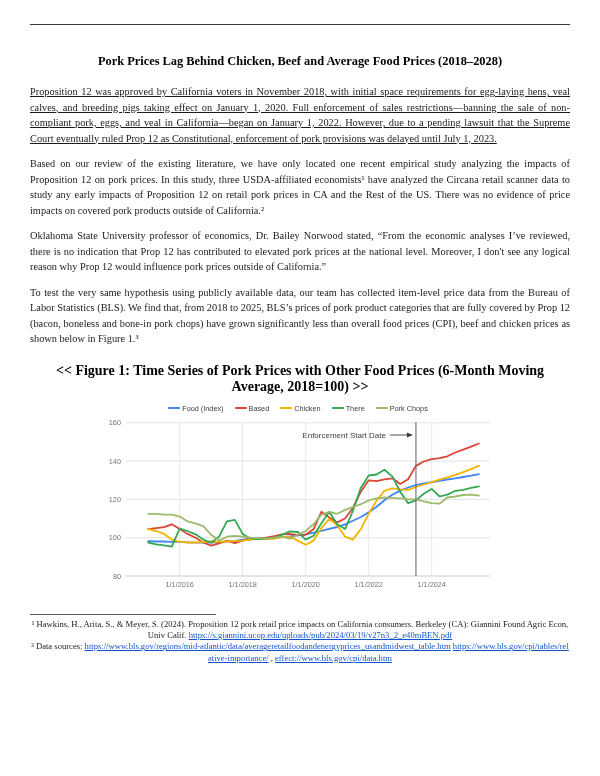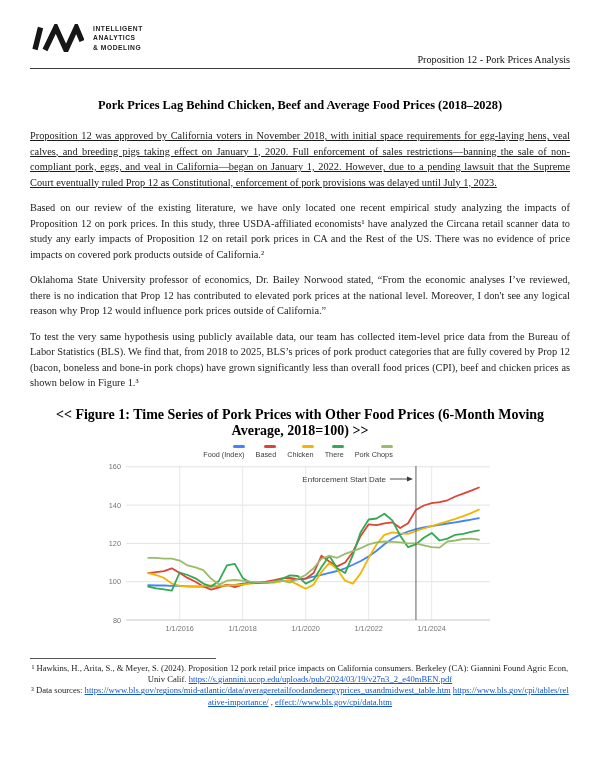--- a/index.html
+++ b/index.html
@@ -15,48 +15,34 @@
   .header-rule{border:none;border-top:1.2px solid #3a3a3a;margin:0;}
   
   .title{margin-top:29px;text-align:center;font-weight:bold;font-size:12.4px;color:#000;}
   .para{margin:10px 0 0 0;text-align:justify;font-size:10.35px;line-height:15.5px;}
   .para.first{margin-top:15px;text-decoration:underline;}
   .fig-caption{margin-top:16px;text-align:center;font-weight:bold;font-size:14px;color:#000;}
   
   .figure{width:410px;margin:8px 0 0 63px;}
   .legend{display:flex;justify-content:center;align-items:center;gap:11px;height:11px;
           font-family:"Liberation Sans",sans-serif;font-size:7.3px;color:#3c3c3c;}
-  .legend-item{display:flex;align-items:flex-end;gap:2px;flex-direction:column;}
+  .legend-item{display:flex;align-items:center;gap:2px;}
   .legend-marker{display:inline-block;width:12px;height:2.6px;border-radius:2px;}
   
   .fn-rule{width:186px;border:none;border-top:1px solid #555;margin:12px 0 0 0;}
   .footnotes{margin-top:4px;font-size:8.6px;line-height:11.4px;text-align:center;}
   .footnotes p{margin:0;}
   .footnotes a{color:#1155cc;text-decoration:underline;word-break:break-all;cursor:pointer;}
   svg text{font-family:"Liberation Sans",sans-serif;}
 </style>
 </head>
 <body>
 
 <div class="page">
 
-  <div class="header">
-    <div class="logo">
-      <svg width="54" height="28" viewBox="0 0 54 28">
-        <line x1="5" y1="25.5" x2="10.5" y2="3.5" stroke="#161616" stroke-width="5.4"></line>
-        <polyline points="15,26 25.8,3.5 36,26 46.3,3.5 52,17" fill="none" stroke="#161616" stroke-width="5.4" stroke-linejoin="miter"></polyline>
-      </svg>
-      <div class="logo-text">
-        <div>INTELLIGENT</div>
-        <div>ANALYTICS</div>
-        <div>&amp; MODELING</div>
-      </div>
-    </div>
-    <div class="doc-ref">Proposition 12 - Pork Prices Analysis</div>
-  </div>
   <hr class="header-rule">
 
   <div class="title">Pork Prices Lag Behind Chicken, Beef and Average Food Prices (2018–2028)</div>
 
   <p class="para first">Proposition 12 was approved by California voters in November 2018, with initial space requirements for egg-laying hens, veal calves, and breeding pigs taking effect on January 1, 2020. Full enforcement of sales restrictions—banning the sale of non-compliant pork, eggs, and veal in California—began on January 1, 2022. However, due to a pending lawsuit that the Supreme Court eventually ruled Prop 12 as Constitutional, enforcement of pork provisions was delayed until July 1, 2023.</p>
   <p class="para">Based on our review of the existing literature, we have only located one recent empirical study analyzing the impacts of Proposition 12 on pork prices. In this study, three USDA-affiliated economists¹ have analyzed the Circana retail scanner data to study any early impacts of Proposition 12 on retail pork prices in CA and the Rest of the US. There was no evidence of price impacts on covered pork products outside of California.²</p>
   <p class="para">Oklahoma State University professor of economics, Dr. Bailey Norwood stated, “From the economic analyses I’ve reviewed, there is no indication that Prop 12 has contributed to elevated pork prices at the national level. Moreover, I don't see any logical reason why Prop 12 would influence pork prices outside of California.”</p>
   <p class="para">To test the very same hypothesis using publicly available data, our team has collected item-level price data from the Bureau of Labor Statistics (BLS). We find that, from 2018 to 2025, BLS’s prices of pork product categories that are fully covered by Prop 12 (bacon, boneless and bone-in pork chops) have grown significantly less than overall food prices (CPI), beef and chicken prices as shown below in Figure 1.³</p>
 
   <div class="fig-caption">&lt;&lt; Figure 1: Time Series of Pork Prices with Other Food Prices (6-Month Moving Average, 2018=100) &gt;&gt;</div>

